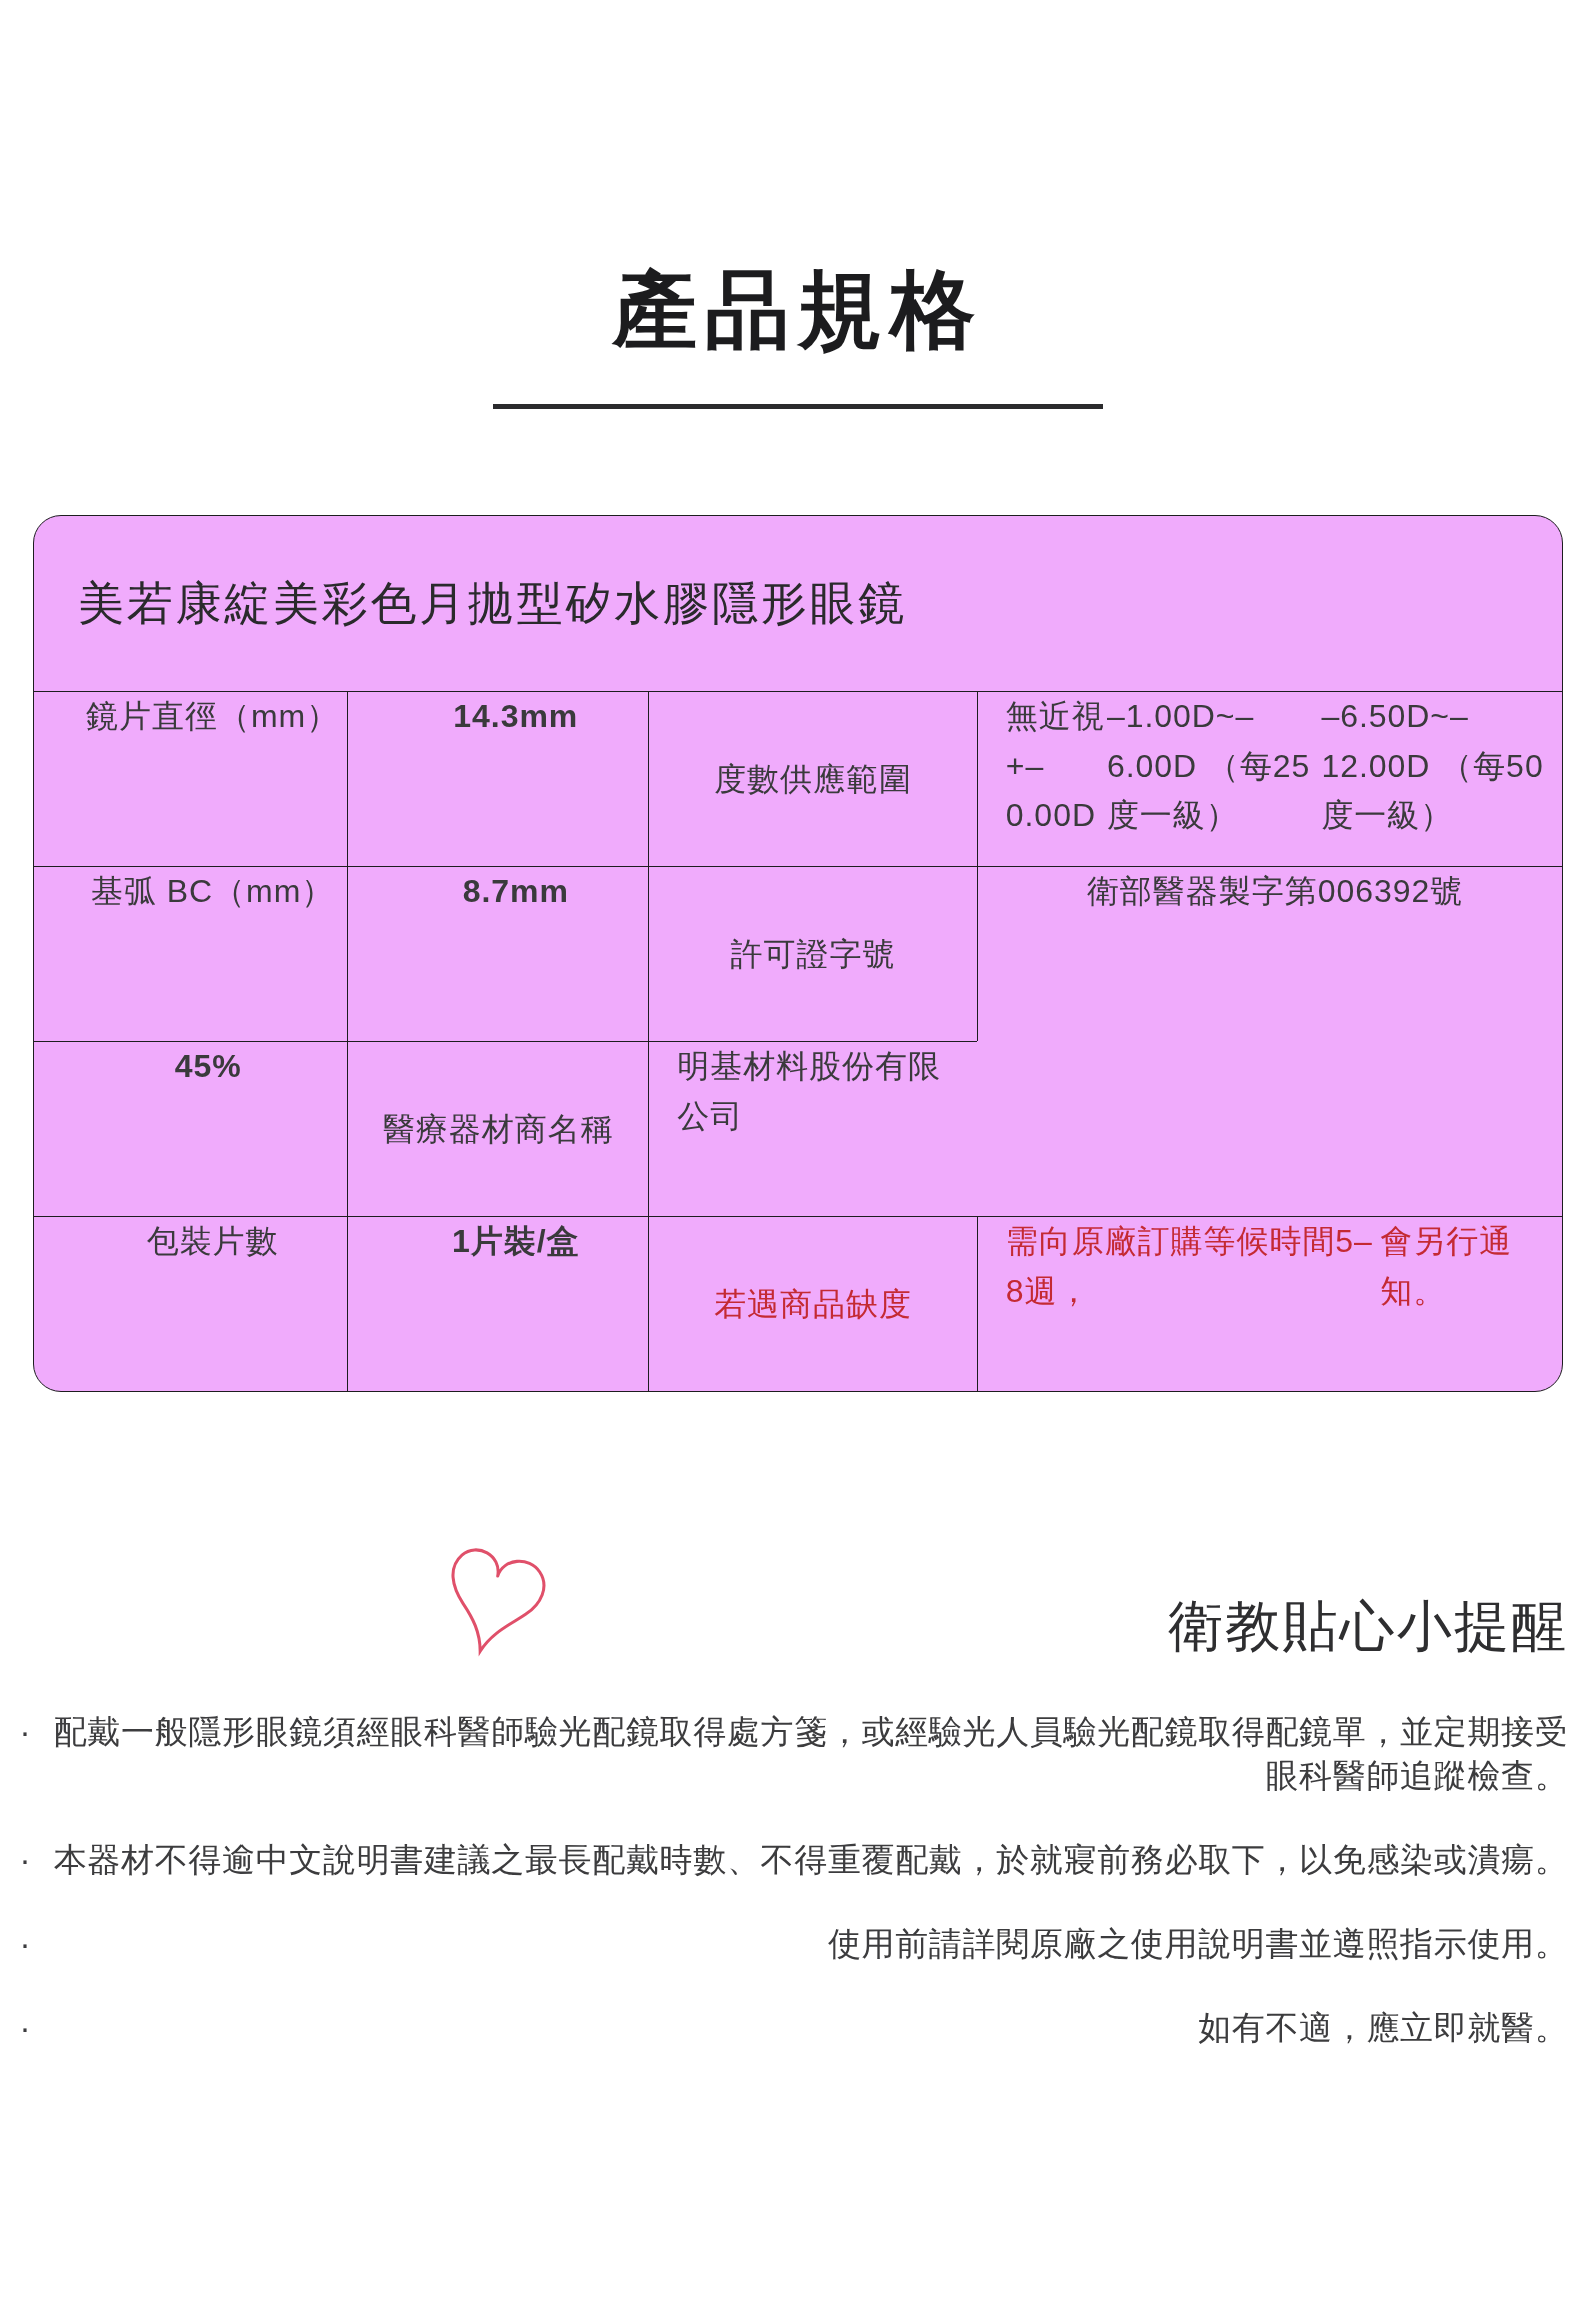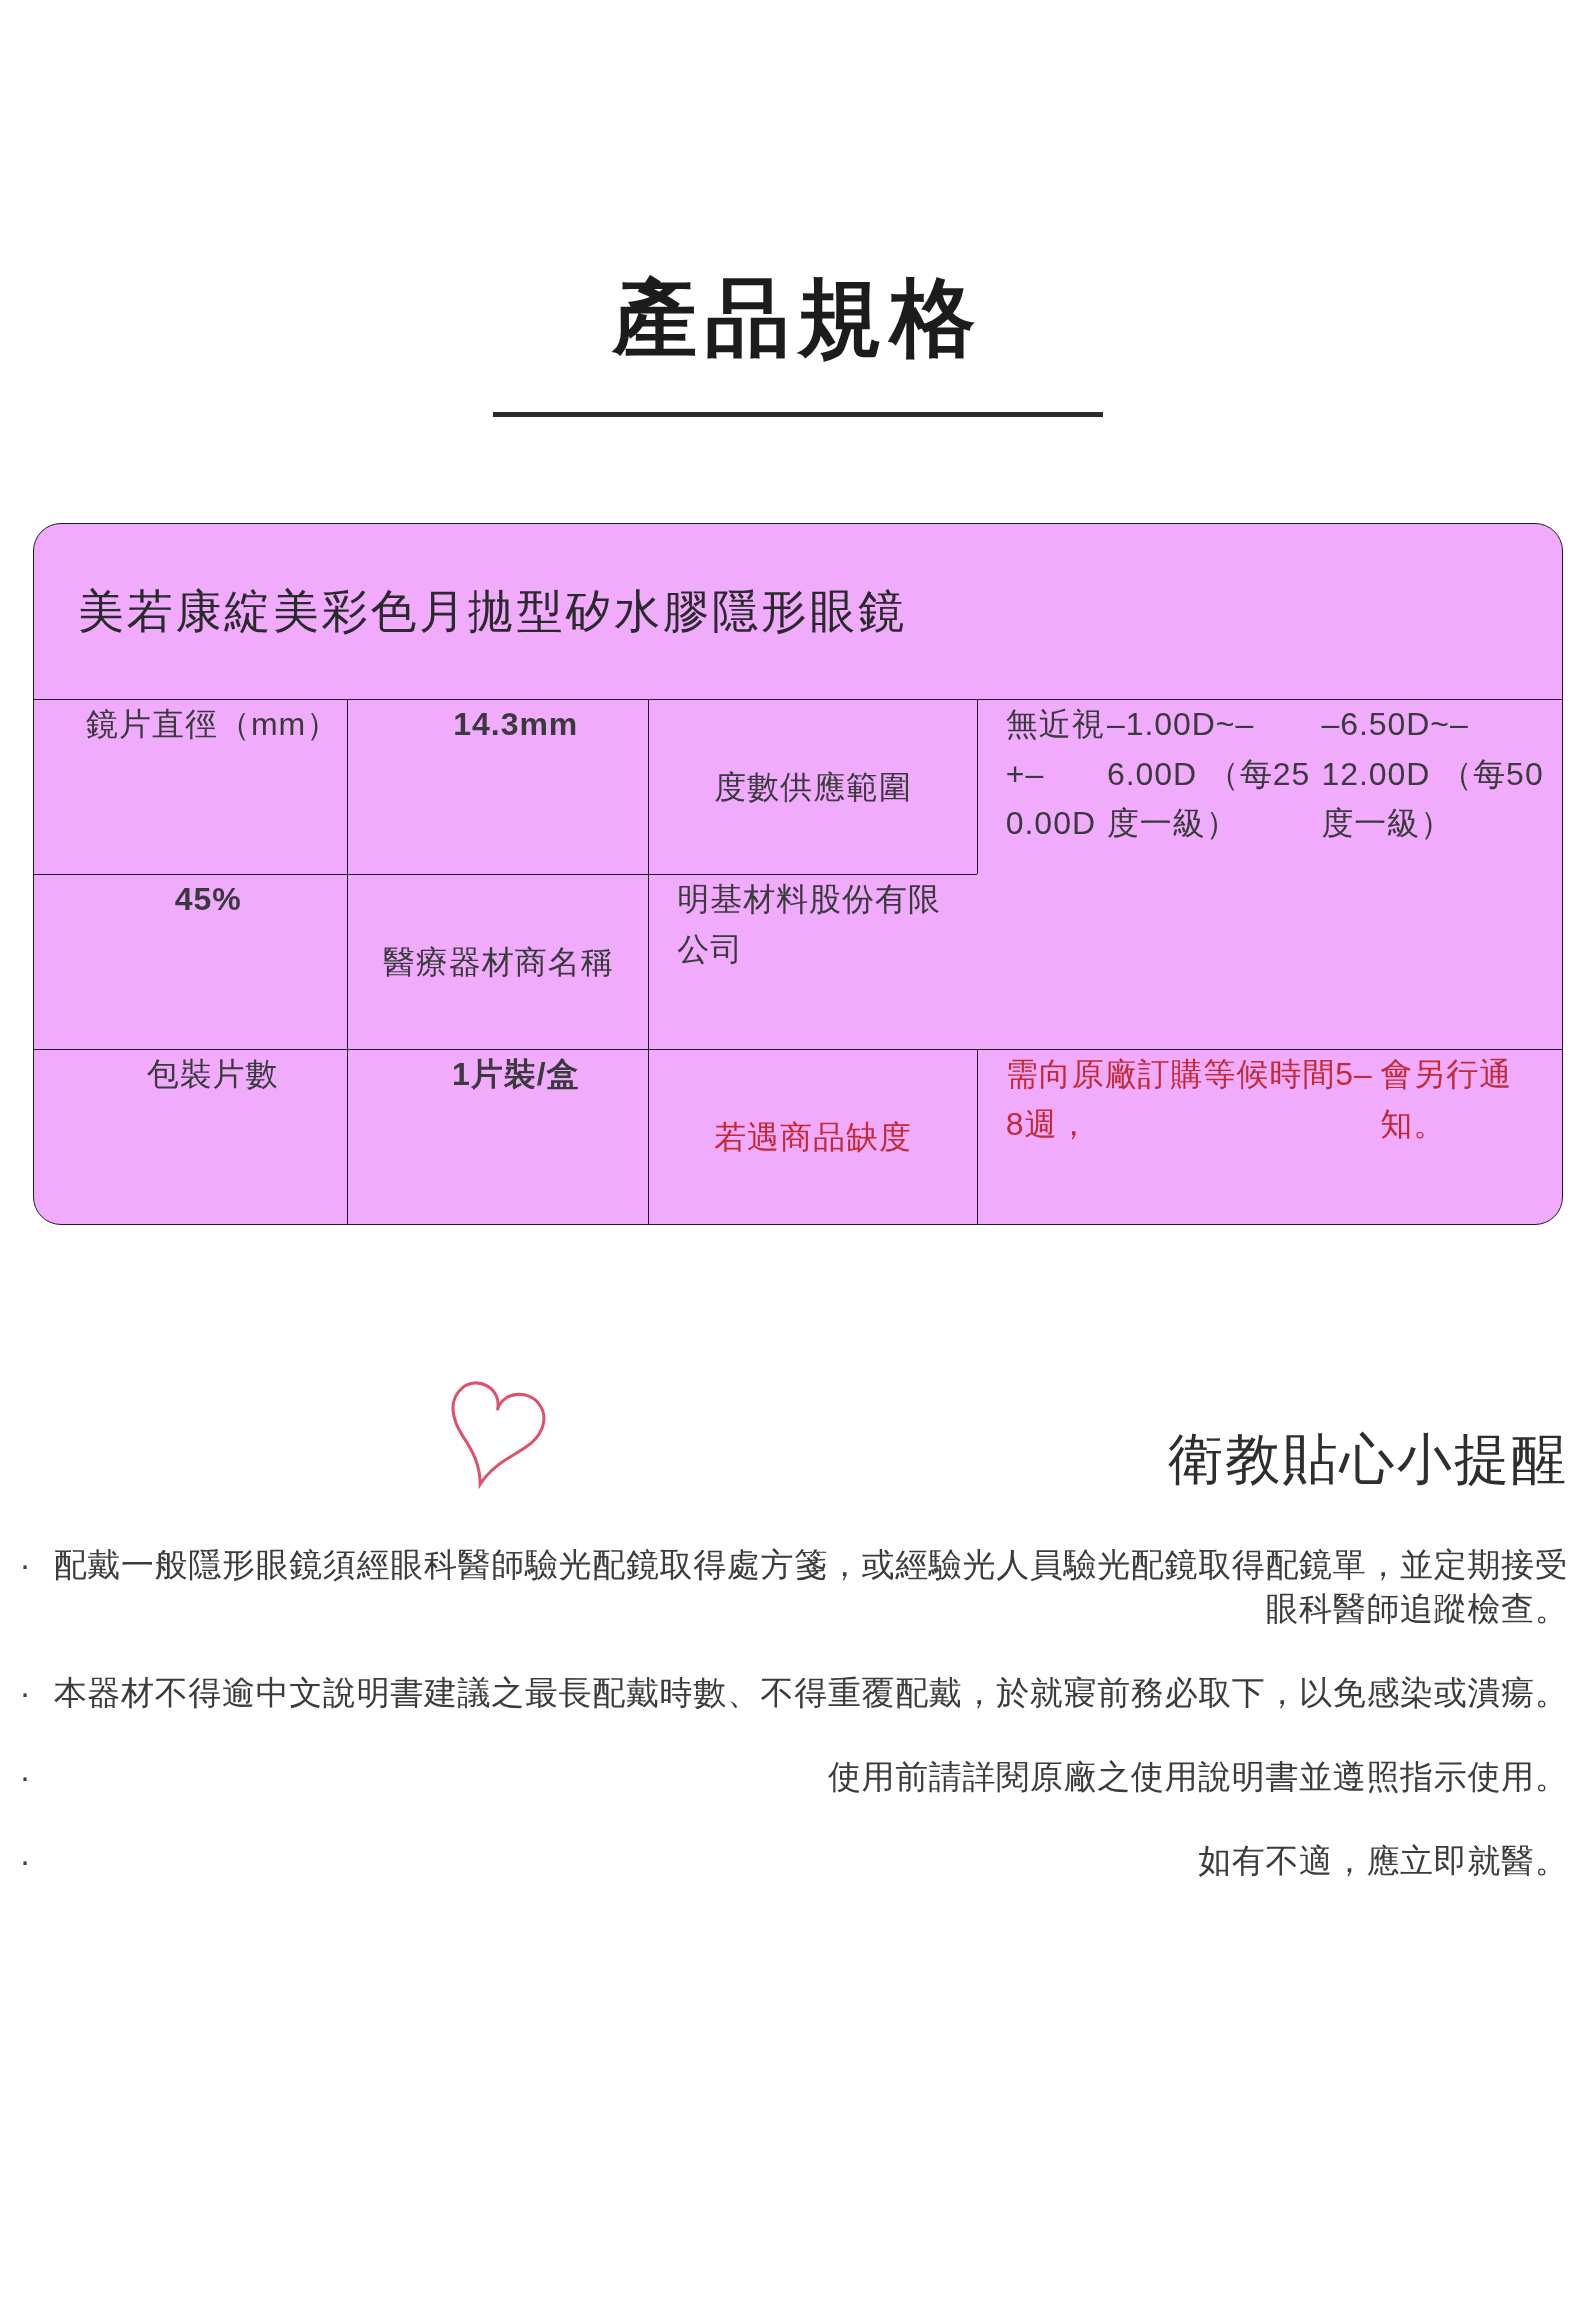--- a/index.html
+++ b/index.html
@@ -9,21 +9,20 @@
     min-height: 2319px;
     font-family: "Liberation Sans", "DejaVu Sans", sans-serif;
     color: #3a3a3c;
     position: relative;
   }
 
   
   .title-wrap {
     padding-top: 259px;
     text-align: center;
-    margin-top: 8px;
   }
   .page-title {
     font-size: 85px;
     font-weight: 700;
     color: #1c1c1e;
     letter-spacing: 0.09em;
     line-height: 1.2;
   }
   .title-underline {
     width: 610px;
@@ -138,20 +137,34 @@
     <div class="spec-cell cell-label2">
         <span>度數供應範圍</span>
       </div>
     <div class="spec-cell cell-value2">
       <div>無近視+–0.00D</div>
       <div>–1.00D~–6.00D （每25度一級）</div>
       <div>–6.50D~–12.00D （每50度一級）</div>
     </div>
   </div>
 
+  <div class="spec-row">
+    <div class="spec-cell cell-label">
+        <span>基弧 BC（mm）</span>
+      </div>
+    <div class="spec-cell cell-value">
+        <span>8.7mm</span>
+      </div>
+    <div class="spec-cell cell-label2">
+        <span>許可證字號</span>
+      </div>
+    <div class="spec-cell cell-value2">
+      <div>衛部醫器製字第006392號</div>
+    </div>
+  </div>
 
   <div class="spec-row">
     <div class="spec-cell cell-value">
         <span>45%</span>
       </div>
     <div class="spec-cell cell-label2">
         <span>醫療器材商名稱</span>
       </div>
     <div class="spec-cell cell-value2">
       <div>明基材料股份有限公司</div>

